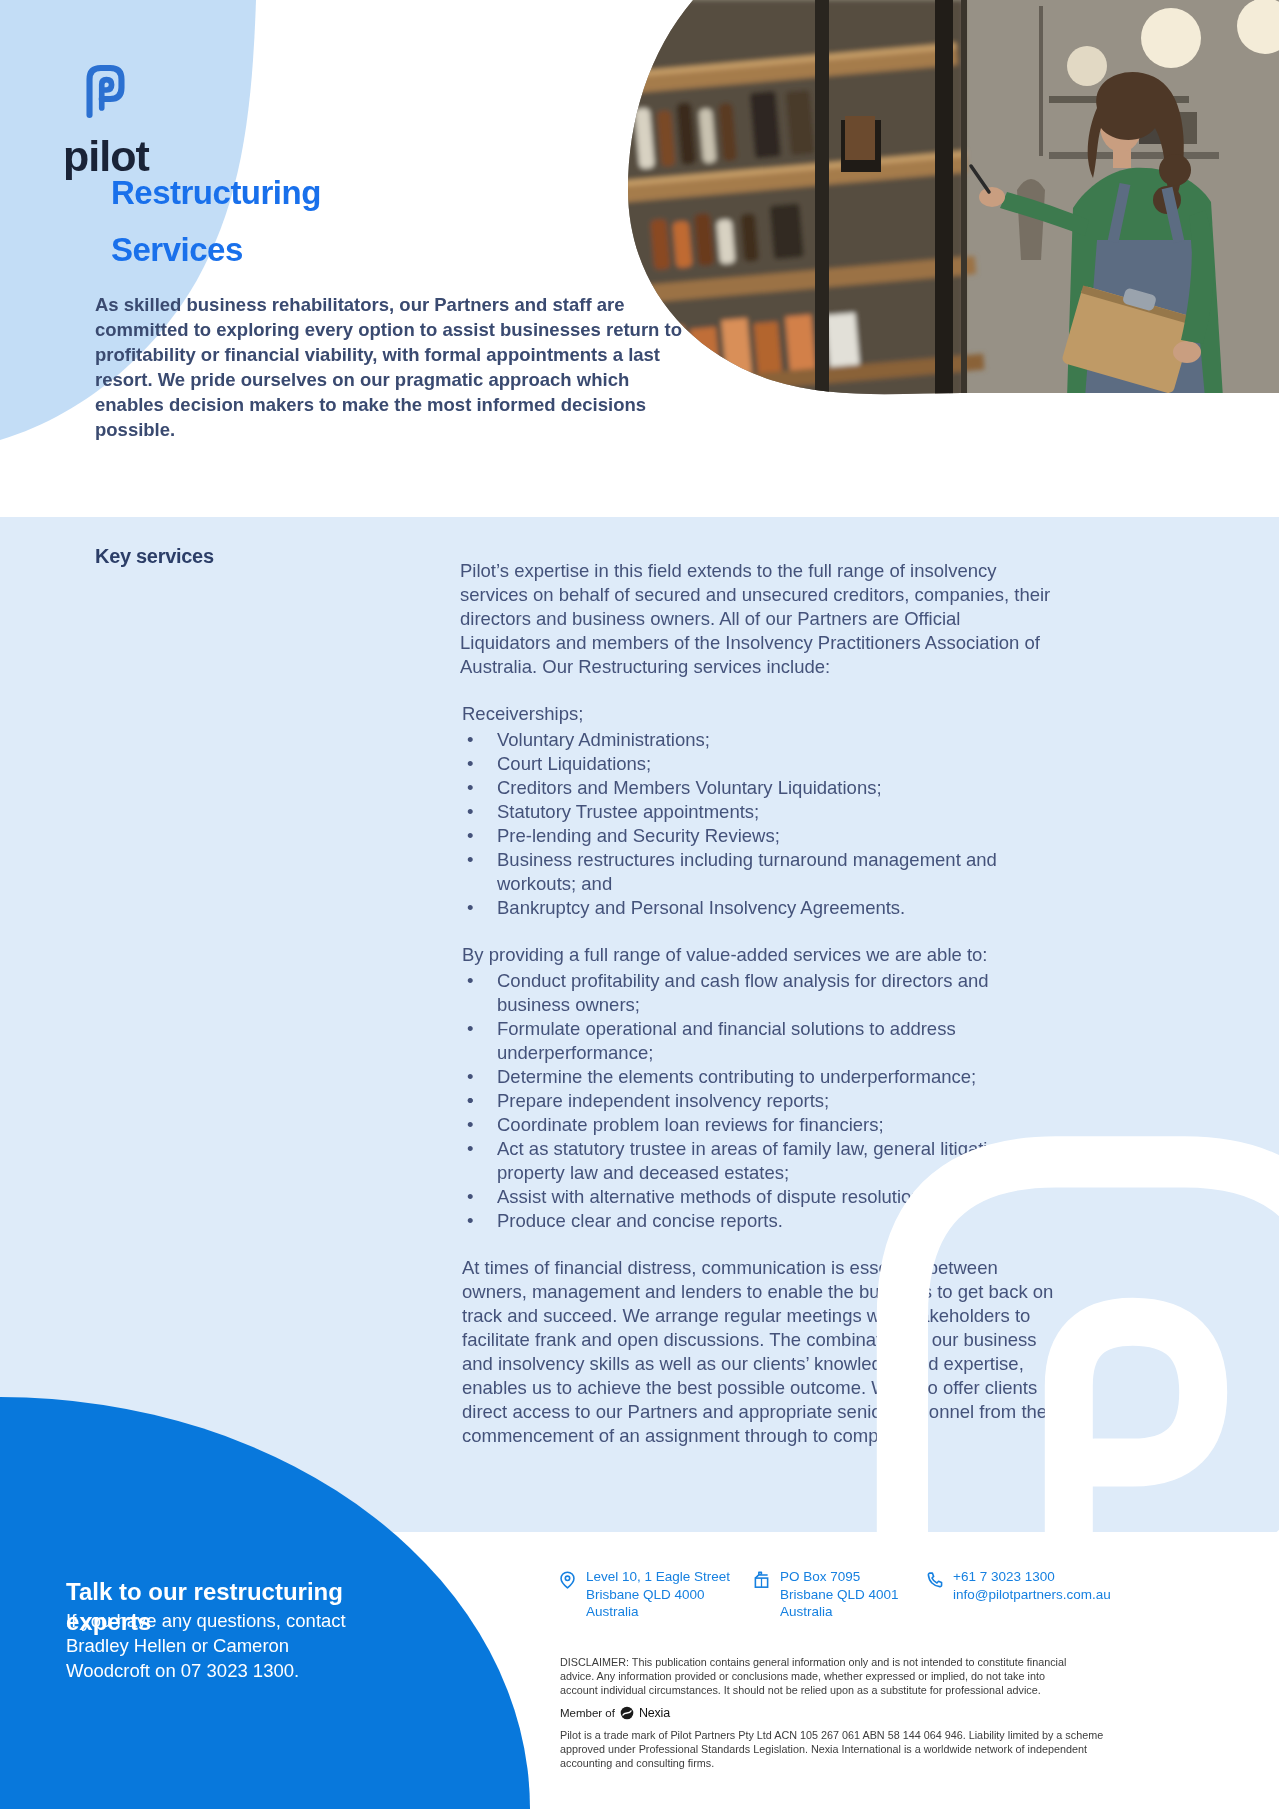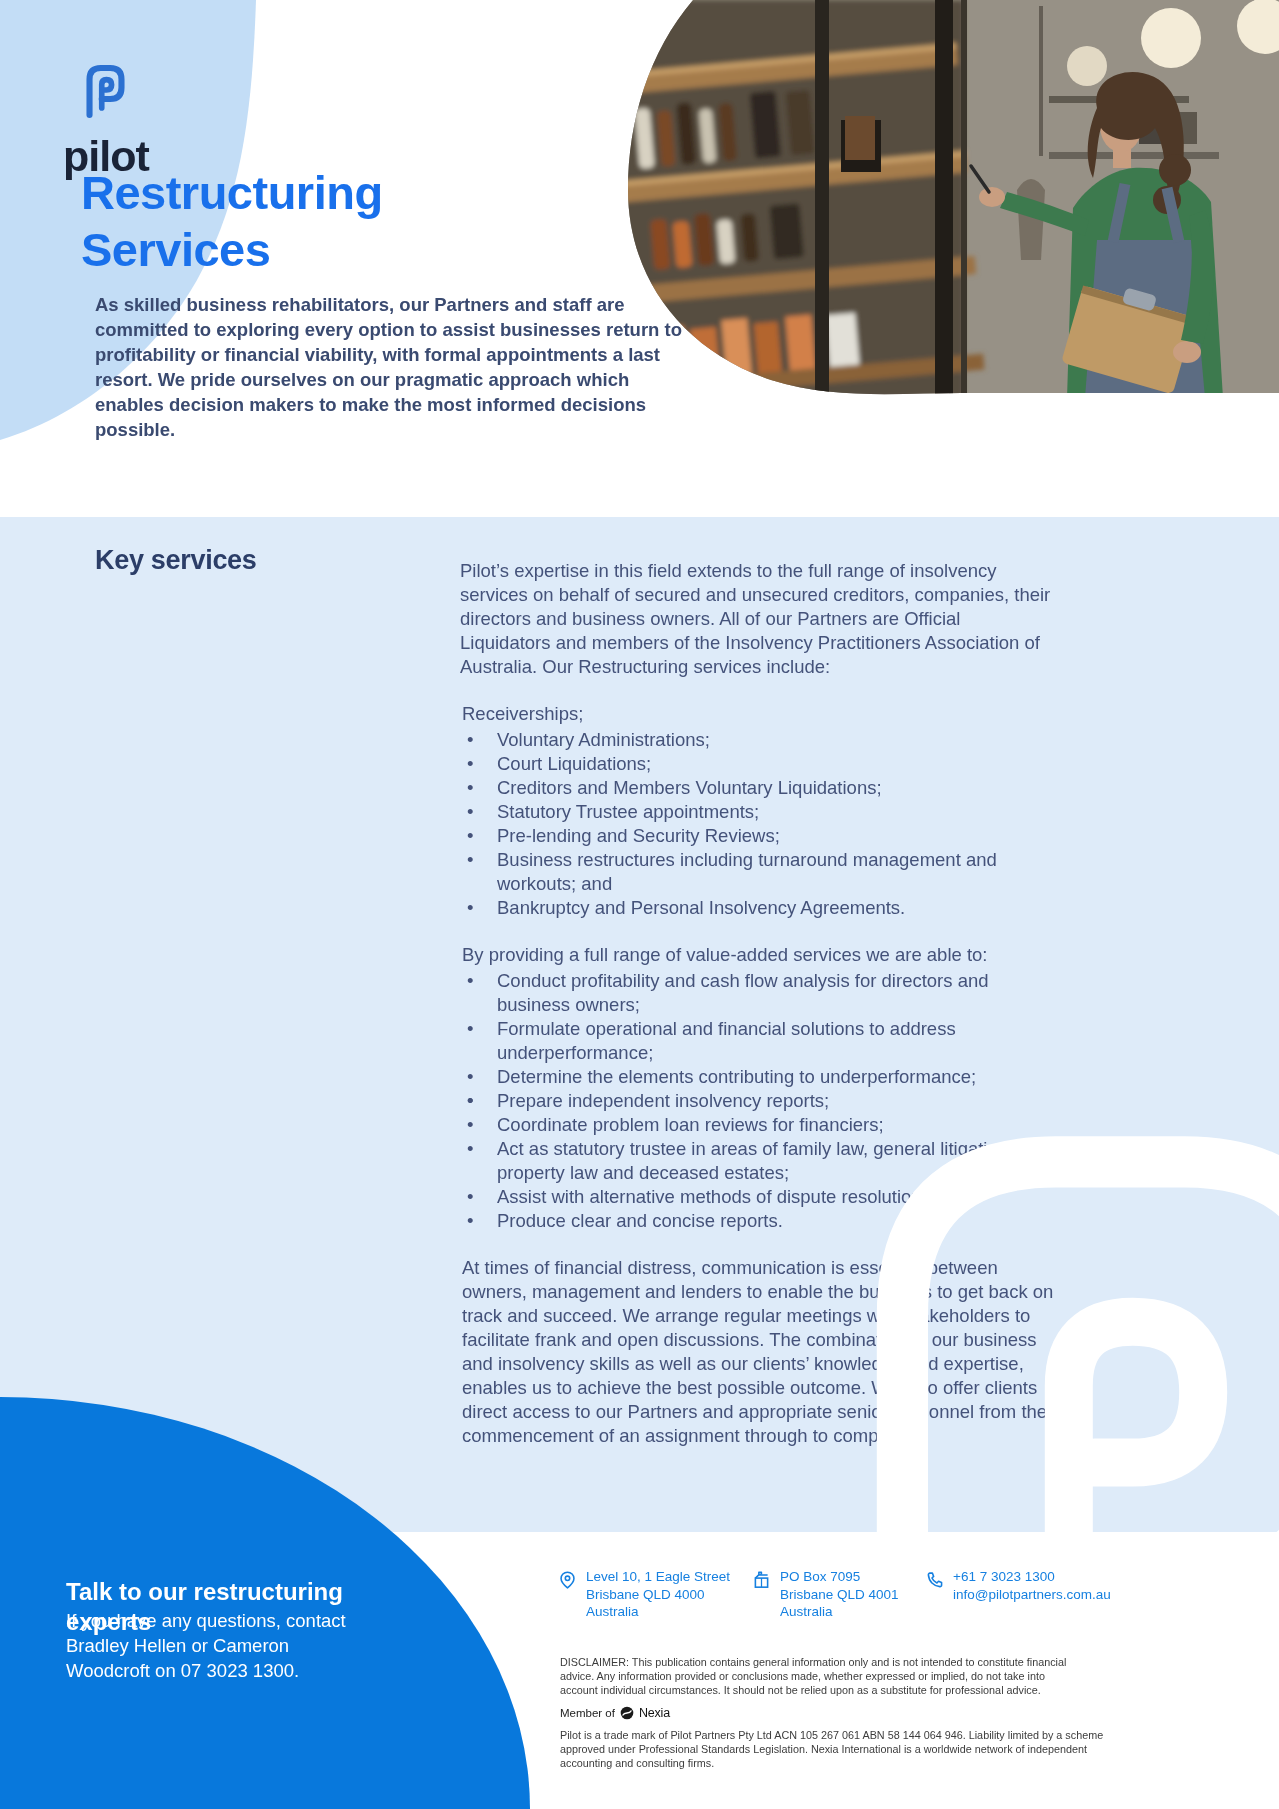--- a/index.html
+++ b/index.html
@@ -15,28 +15,28 @@
   .blob-tl{left:0;top:0;}
 
   
   .logo{left:63px;top:62px;display:flex;align-items:center;gap:10px;flex-direction:column;}
   .logo-text{font-size:43px;font-weight:700;color:#1a2337;letter-spacing:-1px;line-height:1;padding-top:6px;}
 
   
   .hero{right:0;top:0;}
 
   
-  .page-title{left:81px;top:164px;font-size:47px;line-height:57px;font-weight:700;color:#1970eb;letter-spacing:-0.5px;}
+  .page-title{left:111px;top:164px;font-size:33px;line-height:57px;font-weight:700;color:#1970eb;letter-spacing:-0.5px;}
 
   
   .intro{left:95px;top:292px;width:592px;font-size:18.5px;line-height:25px;font-weight:700;color:#3a4a70;}
 
   
   .band{left:0;top:517px;width:1279px;height:1015px;background:#deebf9;overflow:hidden;}
-  .ks-heading{position:absolute;left:95px;top:28px;font-size:27px;font-weight:700;color:#2c3e68;letter-spacing:-0.3px;}
+  .ks-heading{position:absolute;left:95px;top:28px;font-size:20px;font-weight:700;color:#2c3e68;letter-spacing:-0.3px;}
   .ks-col{position:absolute;left:460px;top:26px;width:596px;font-size:18.5px;line-height:24px;color:#44527a;}
   .ks-col p{margin:16px 0 23px 0;}
   .ks-col .nogap{margin:2px;}
   ul.blist{list-style:none;margin:0 0 23px 0;padding:0;}
   ul.blist li{position:relative;padding-left:37px;}
   ul.blist .b-dot{position:absolute;left:7px;top:0;}
   .watermark{position:absolute;left:800px;top:568px;}
 
   
   .cta-shape{left:0;top:1397px;width:530px;height:412px;background:#0878dc;border-top-right-radius:530px 412px;}

